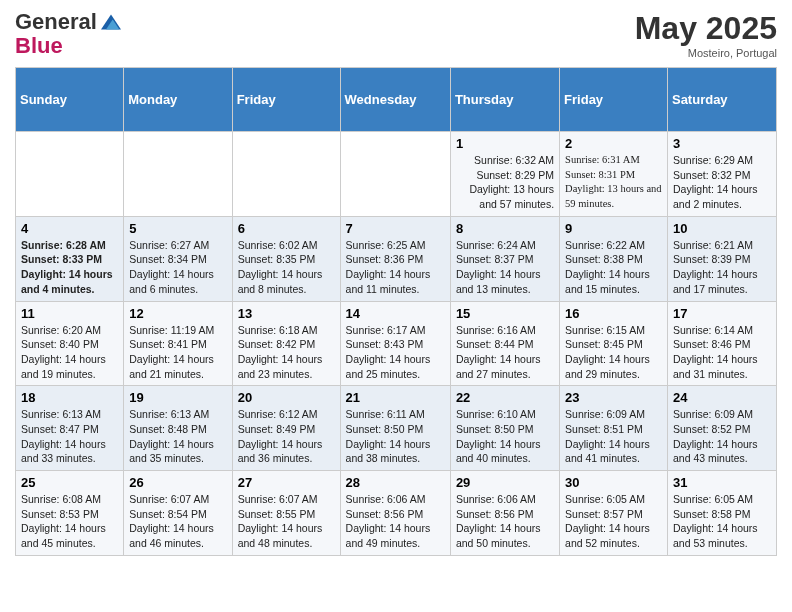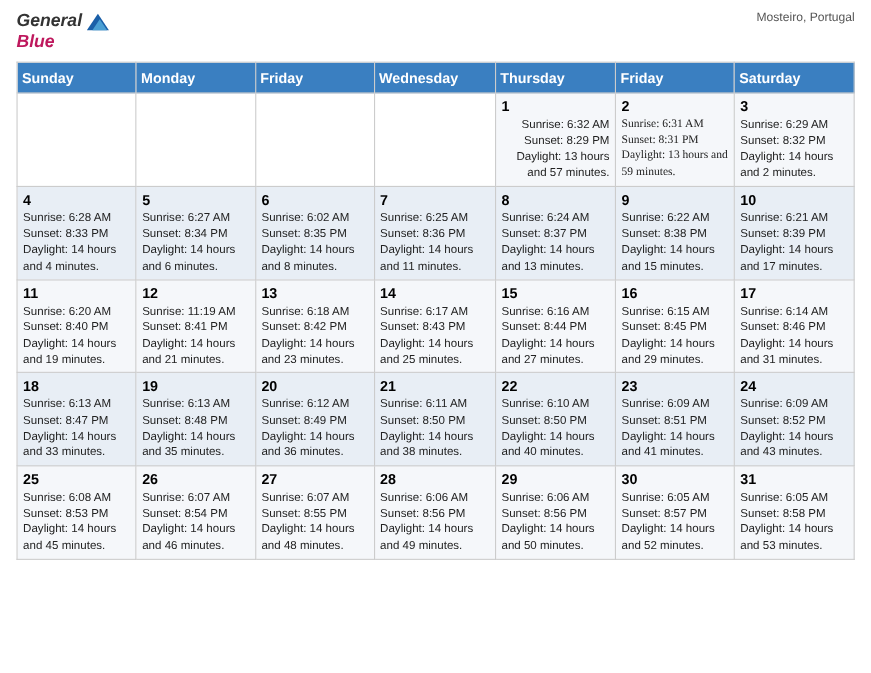--- a/index.html
+++ b/index.html
@@ -15,24 +15,23 @@
       justify-content: space-between;
       align-items: flex-start;
       margin-bottom: 8px;
     }
     .logo {
       display: flex;
       align-items: center;
       gap: 2px;
     }
     .logo-text {
-      font-size: 16px;
+      font-size: 22px;
       font-weight: bold;
       line-height: 1.1;
-      font-style: italic;
     }
     .logo-general { color: #333; }
     .logo-blue { color: #be185d; }
     .logo-icon {
       width: 20px;
       height: 20px;
       margin-left: 2px;
     }
     .title-block {
       text-align: right;
@@ -47,21 +46,21 @@
       color: #555;
     }
     table {
       width: 100%;
       border-collapse: collapse;
       font-size: 11px;
     }
     thead tr th {
       background: #3a7fc1;
       color: #fff;
-      padding: 6px 4px;
+      padding: 24px 4px;
       text-align: left;
       font-size: 13px;
       font-weight: bold;
       border: 1px solid #ccc;
     }
     tbody tr td {
       border: 1px solid #ccc;
       vertical-align: top;
       padding: 4px 5px;
       min-height: 80px;
@@ -97,20 +96,21 @@
           <polygon points="0,18 12,0 24,18" fill="#1a5fa8"></polygon>
           <polygon points="6,18 14,6 22,18" fill="#4a9fd4"></polygon>
         </svg>
       </div>
       <div>
         <span class="logo-text logo-blue">Blue</span>
       </div>
     </div>
   </div>
   <div class="title-block">
+    <div class="month-title">May 2025</div>
     <div class="location">Mosteiro, Portugal</div>
   </div>
 </div>
 
 <table>
   <thead>
     <tr>
     <th>Sunday</th>
         <th>Monday</th>
         <th>Friday</th>
@@ -141,21 +141,21 @@
         <td>
           <div class="day-num">3</div>
           <div class="day-info" style="white-space: pre-line;">Sunrise: 6:29 AM
 Sunset: 8:32 PM
 Daylight: 14 hours and 2 minutes.</div>
         </td>
       </tr>
       <tr>
         <td>
           <div class="day-num">4</div>
-          <div class="day-info" style="white-space: pre-line;">Sunrise: 6:28 AM
+          <div class="day-info" style="white-space: pre-line; font-weight: bold;">Sunrise: 6:28 AM
 Sunset: 8:33 PM
 Daylight: 14 hours and 4 minutes.</div>
         </td>
         <td>
           <div class="day-num">5</div>
           <div class="day-info" style="white-space: pre-line;">Sunrise: 6:27 AM
 Sunset: 8:34 PM
 Daylight: 14 hours and 6 minutes.</div>
         </td>
         <td>

